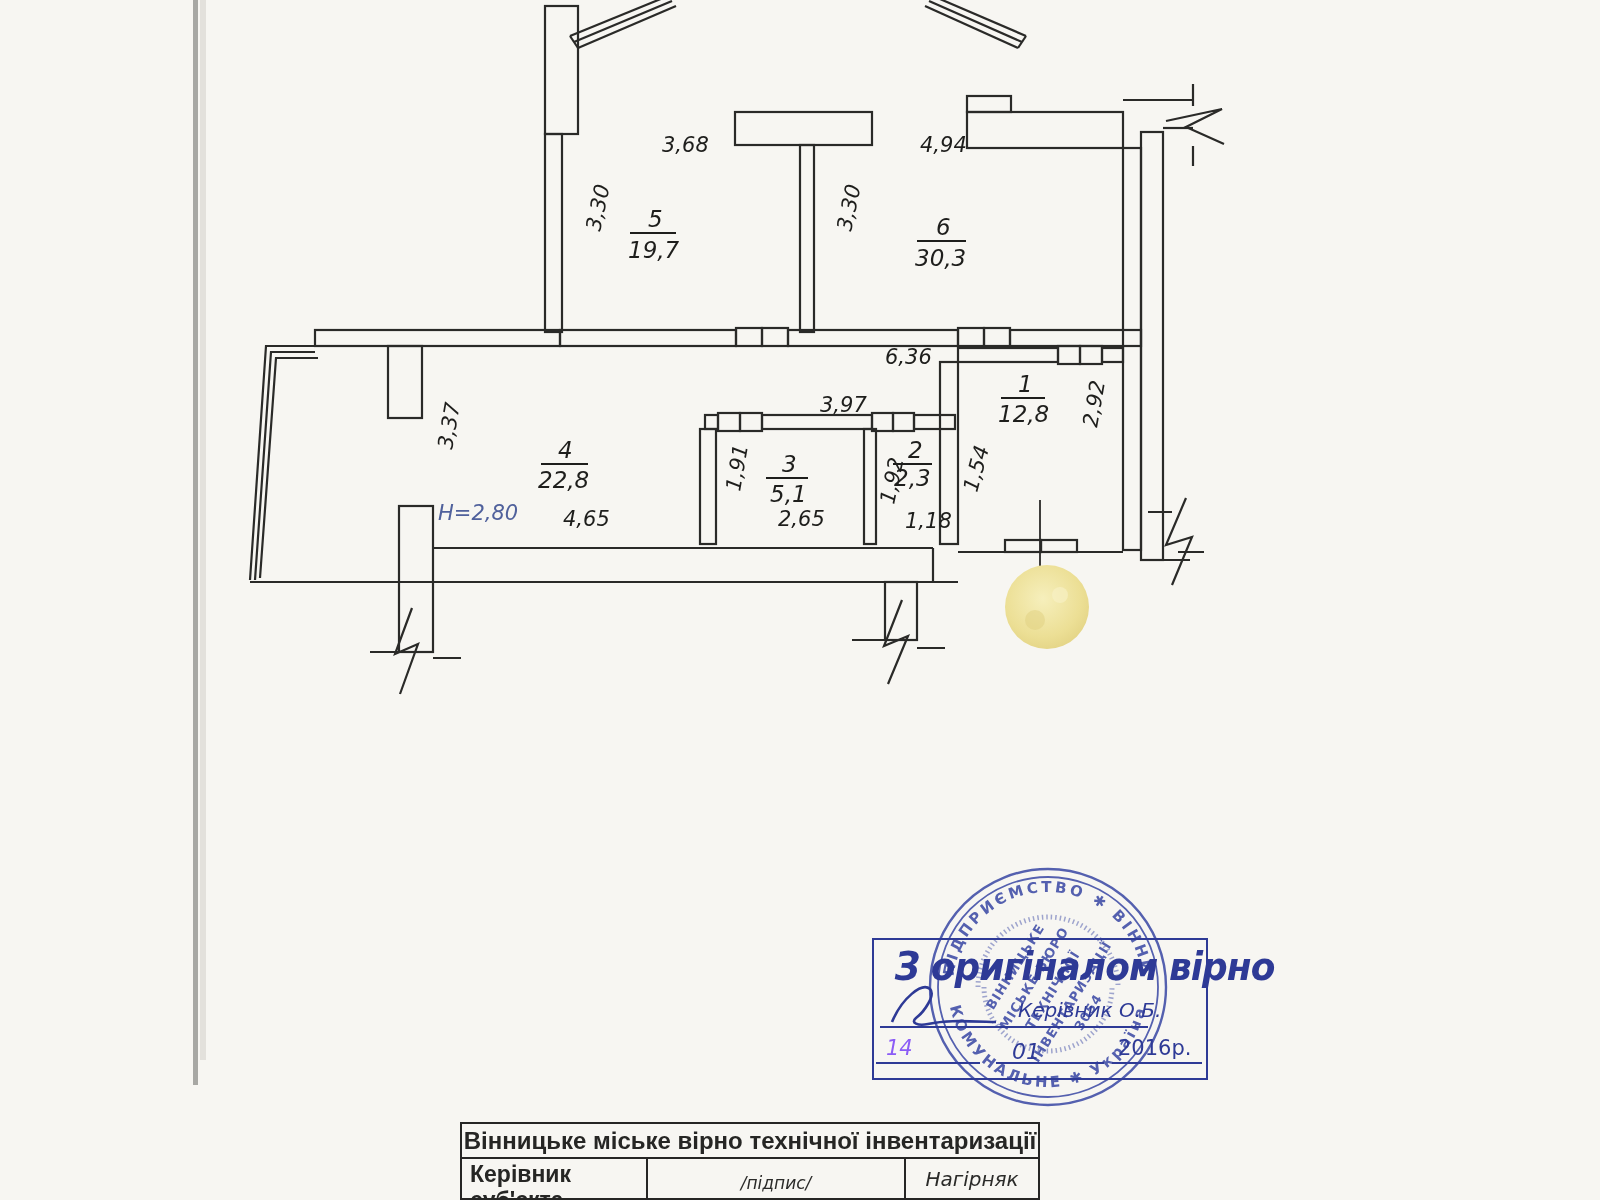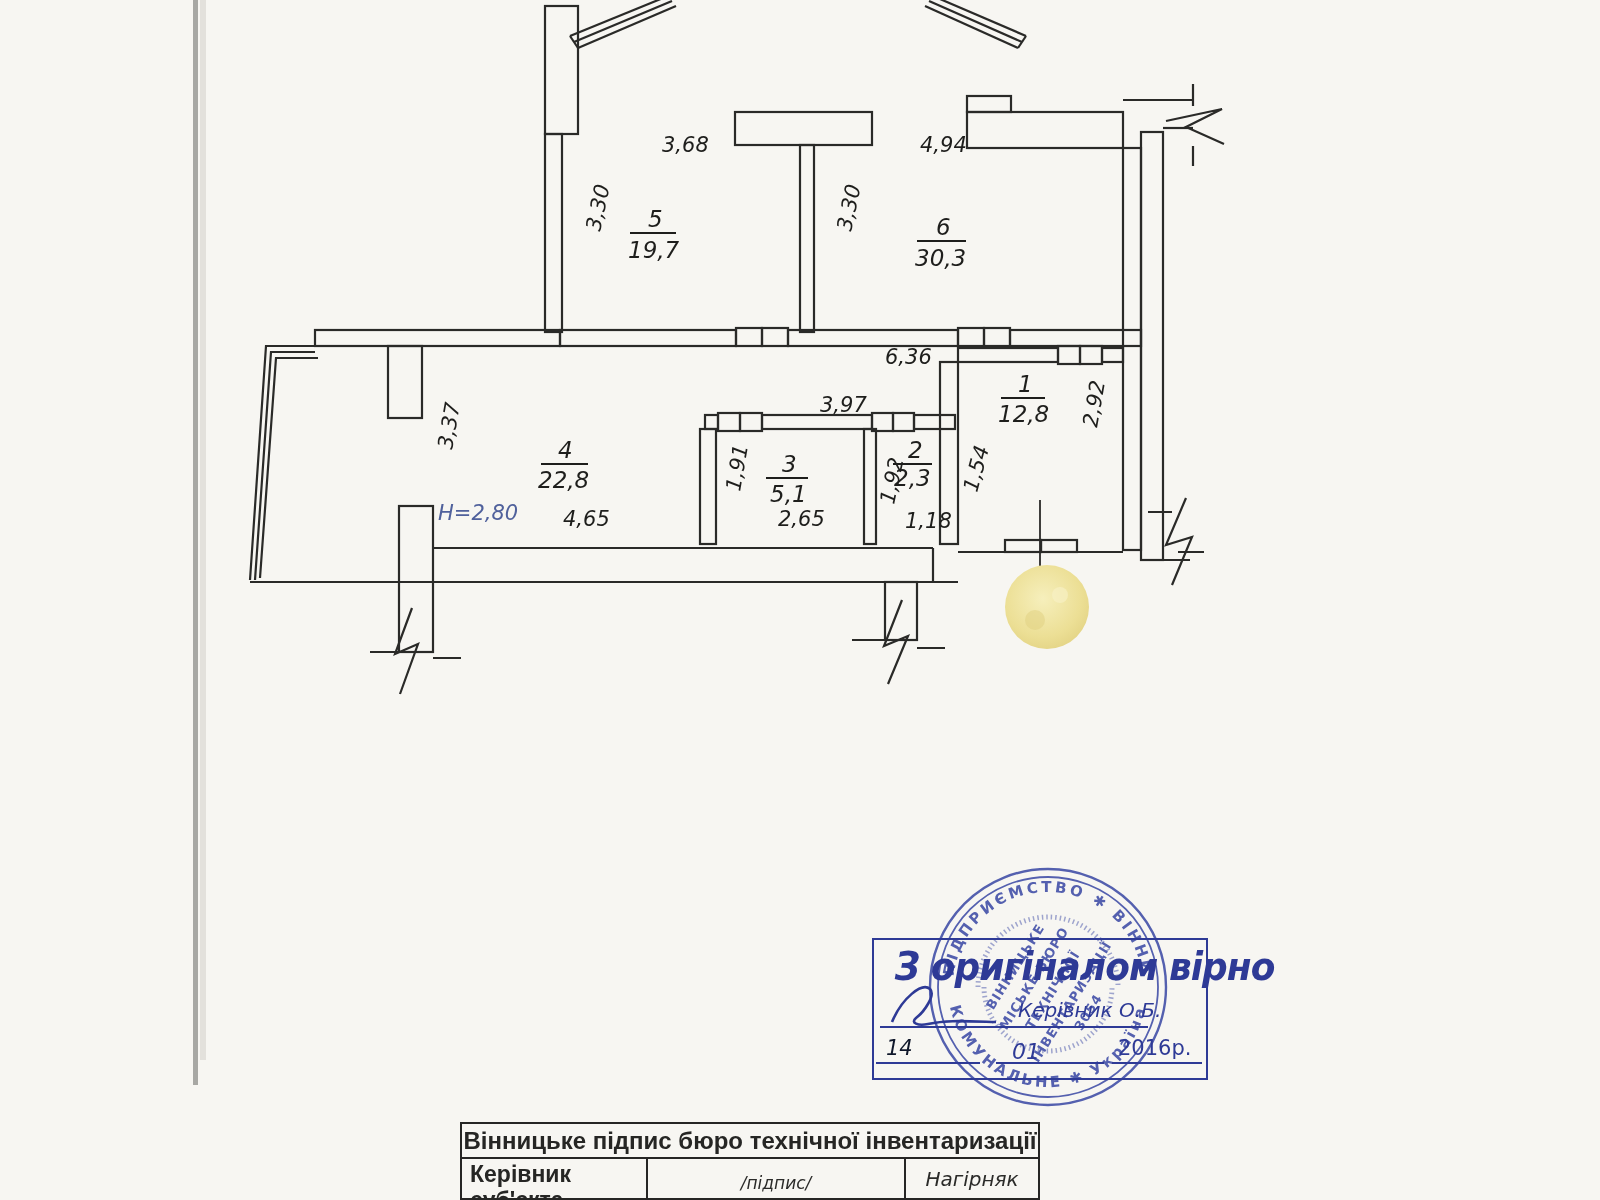--- a/index.html
+++ b/index.html
@@ -17,21 +17,21 @@
   .sealinner{fill:#4350a8;font-size:13px;font-weight:bold;letter-spacing:1px;}
   
   .stamp-rect{position:absolute;left:872px;top:938px;width:332px;height:138px;
               border:2.5px solid #2e3a96;}
   .stamp-title{position:absolute;left:882px;top:944px;width:316px;text-align:center;
                font-size:39px;font-weight:bold;font-style:italic;color:#2e3a96;
                transform:scaleX(.92);letter-spacing:-1px;white-space:nowrap;}
   .stamp-name{position:absolute;left:1018px;top:998px;font-size:20px;font-style:italic;
               color:#2e3a96;white-space:nowrap;}
   .sig-line{position:absolute;left:880px;top:1026px;width:268px;border-top:2px solid #2e3a96;}
-  .d-day{position:absolute;left:886px;top:1036px;font-size:21px;font-style:italic;color:#0f172a;}
+  .d-day{position:absolute;left:886px;top:1036px;font-size:21px;font-style:italic;color:#8b5cf6;}
   .d-month{position:absolute;left:1012px;top:1039px;font-size:22px;font-style:italic;color:#2e3a96;}
   .d-year{position:absolute;left:1118px;top:1036px;font-size:21px;color:#2e3a96;}
   .d-line1{position:absolute;left:876px;top:1062px;width:104px;border-top:2px solid #2e3a96;}
   .d-line2{position:absolute;left:996px;top:1062px;width:108px;border-top:2px solid #2e3a96;}
   .d-line3{position:absolute;left:1112px;top:1062px;width:90px;border-top:2px solid #2e3a96;}
   
   .btable{position:absolute;left:460px;top:1122px;width:580px;height:78px;
           border:2.5px solid #262624;box-sizing:border-box;overflow:hidden;background:transparent;}
   .btable .hdr{height:33px;border-bottom:2.5px solid #262624;display:flex;align-items:center;
           justify-content:center;font-size:24px;font-weight:600;color:#262624;
@@ -235,21 +235,21 @@
   <div class="stamp-name">Керівник О.Б.</div>
   <div class="sig-line"></div>
   <div class="d-day">14</div>
   <div class="d-month">01</div>
   <div class="d-year">2016р.</div>
   <div class="d-line1"></div>
   <div class="d-line2"></div>
   <div class="d-line3"></div>
 
   <div class="btable">
-    <div class="hdr">Вінницьке підпис бюро технічної інвентаризації</div>
+    <div class="hdr">Вінницьке міське вірно технічної інвентаризації</div>
     <div class="row">
       <div class="c1">
         <div>Керівник суб'єкта</div>
 
       </div>
       <div class="c2">/підпис/</div>
       <div class="c3">Нагірняк</div>
     </div>
   </div>
 

